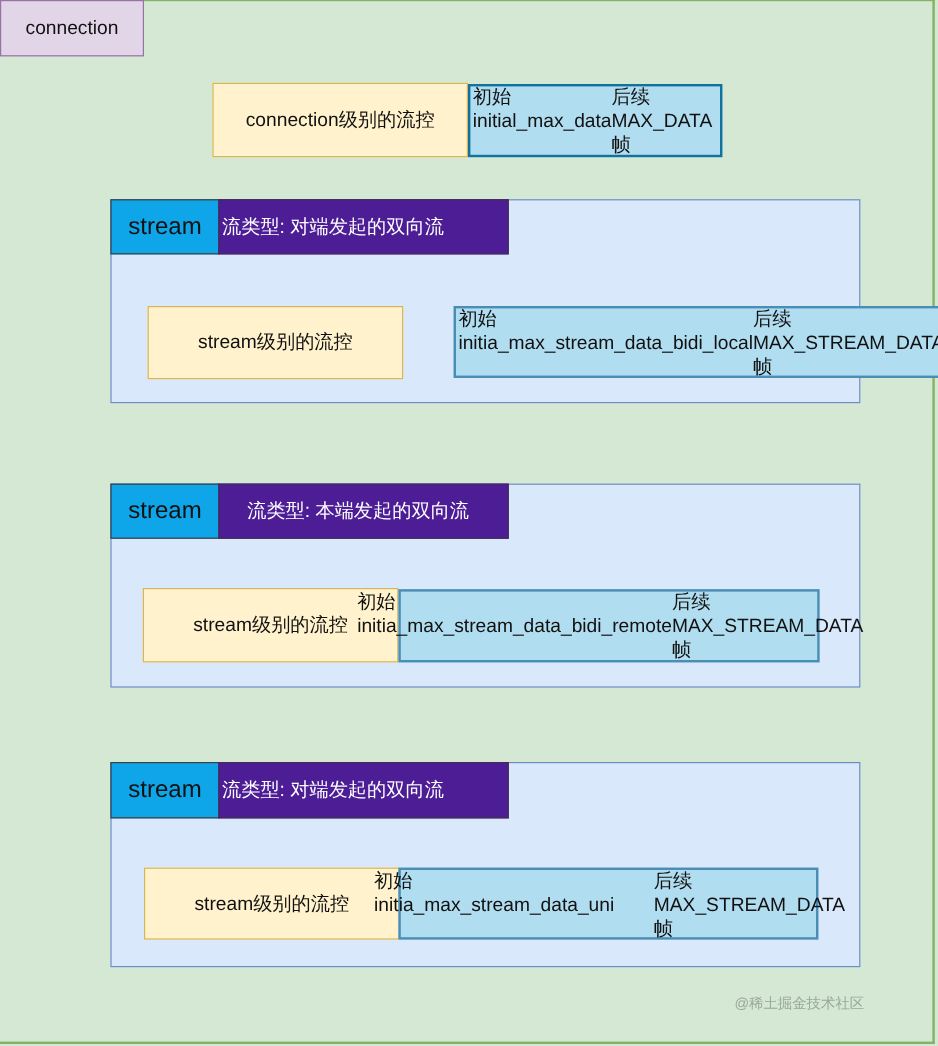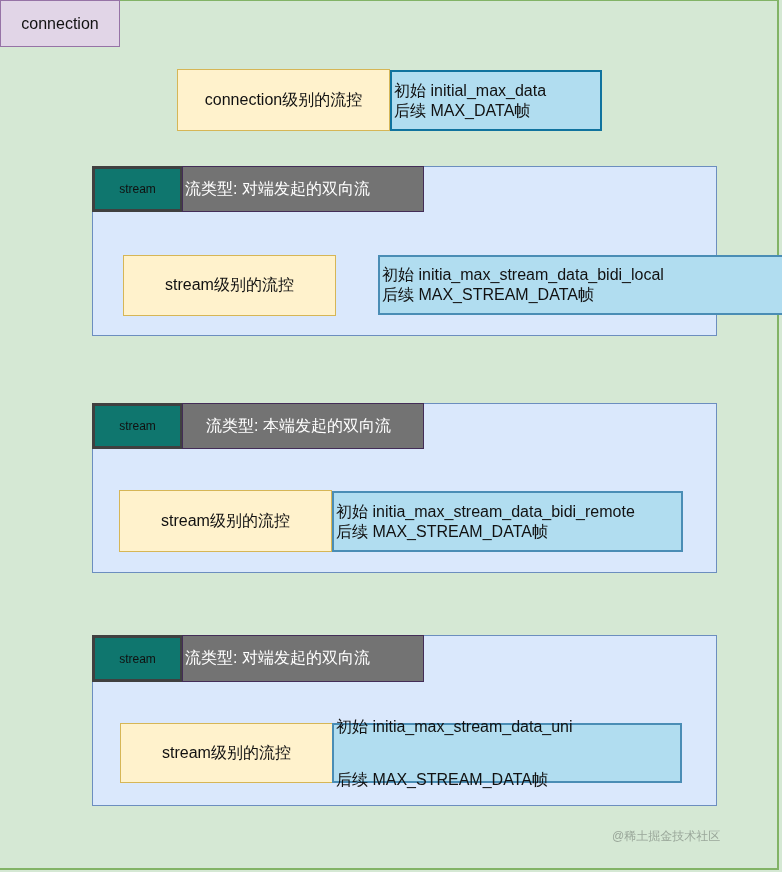--- a/index.html
+++ b/index.html
@@ -20,33 +20,33 @@
     left: 0; top: 0; width: 120px; height: 47px;
     background: #e1d5e7; border: 1px solid #9673a6;
     justify-content: center; font-size: 16px;
   }
   .yellow {
     background: #fff2cc; border: 1.5px solid #d6b656;
     justify-content: center; font-size: 16px;
   }
   .blue {
     background: #b1ddf0; border: 2px solid #10739e;
-    flex-direction: column; align-items: flex-start; justify-content: center;
+    align-items: flex-start; justify-content: center;
     font-size: 16px; line-height: 20px; padding-left: 2px;
   }
   .blue-light { border-color: #4a8db5; }
   .stream-panel {
     background: #dae8fc; border: 1.5px solid #6c8ebf;
   }
   .stream-label {
-    background: #0f766e; border: 3px solid #404040;
-    justify-content: center; font-size: 12px;
+    background: #0ea5e9; border: 1px solid #404040;
+    justify-content: center; font-size: 20px;
   }
   .type-label {
-    background: #737373; border: 1px solid #432d57; color: #fff;
+    background: #4c1d95; border: 1px solid #432d57; color: #fff;
     justify-content: flex-start; padding-left: 2px; font-size: 16px; text-align: right;
   }
   .watermark {
     position: absolute; left: 612px; top: 828px; font-size: 12px; color: #9aa79a;
   }
 </style>
 </head>
 <body>
 
 <div class="outer"></div>

